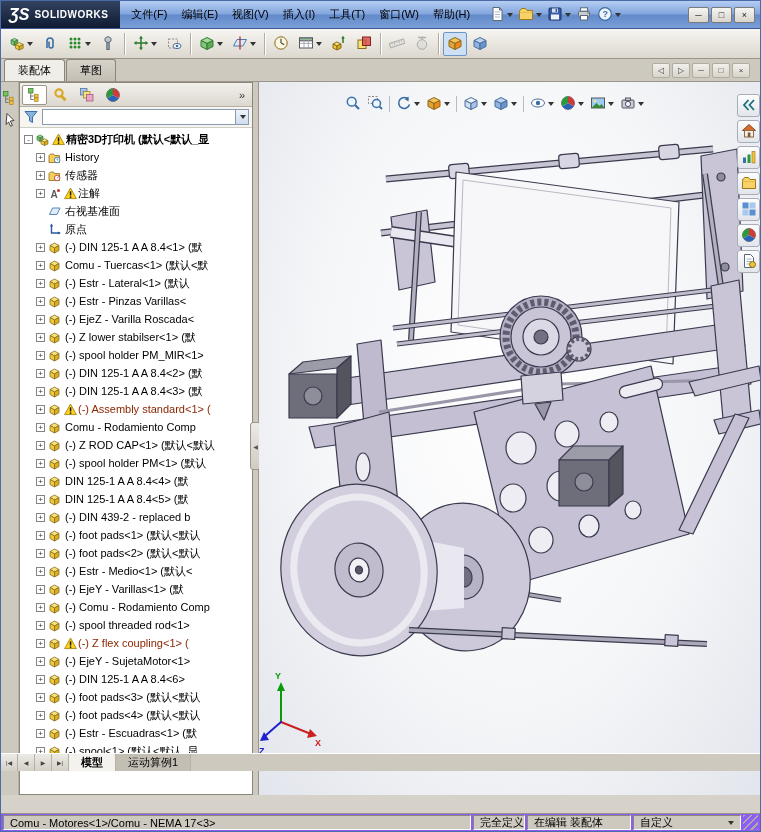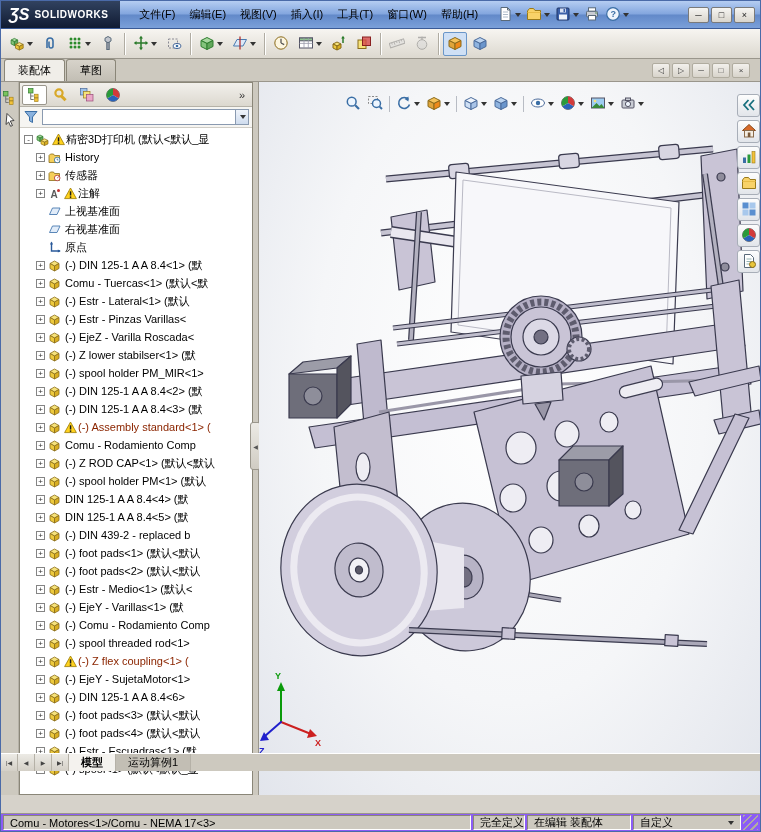--- a/index.html
+++ b/index.html
@@ -3,21 +3,21 @@
 <meta charset="utf-8">
 <style>
 *{margin:0;padding:0;box-sizing:border-box}
 html,body{width:761px;height:832px}
 body{position:relative;font-family:"Liberation Sans","DejaVu Sans",sans-serif;font-size:11px;color:#000;background:#d6d2ca;overflow:hidden;border:1px solid #4a6aa8}
 
 .titlebar{position:absolute;left:0;top:0;width:759px;height:28px;display:flex;align-items:stretch;background:linear-gradient(180deg,#b5cdf2 0%,#83a6de 48%,#6289c9 52%,#7ba0d9 100%);border-bottom:1px solid #3a5a96}
 .logo{display:flex;align-items:center;gap:5px;padding:0 12px 0 8px;background:linear-gradient(180deg,#31425f,#101b33);color:#fff;flex:none}
 .logo-ds{font-weight:bold;font-size:16px;font-style:italic}
 .logo-brand{font-weight:bold;font-size:10px;letter-spacing:.5px}
-.menubar{display:flex;align-items:center;padding-left:12px}
+.menubar{display:flex;align-items:center;padding-left:4px}
 .menu-item{padding:3px 7px;border-radius:2px;cursor:default}
 .quickicons{display:flex;align-items:center;margin-left:10px;gap:1px}
 .qi{display:flex;align-items:center;padding:2px 2px;border-radius:2px}
 .winbtns{margin-left:auto;display:flex;align-items:center;gap:2px;padding-right:5px}
 .winbtn{width:21px;height:16px;background:linear-gradient(#f6f5f2,#d9d5cc);border:1px solid #7a7a7a;display:flex;align-items:center;justify-content:center;font-size:9px;color:#222;border-radius:2px}
 .dd{width:0;height:0;border-left:3px solid transparent;border-right:3px solid transparent;border-top:4px solid #333;margin-left:2px;flex:none}
 
 .toolbar{position:absolute;left:0;top:28px;width:759px;height:30px;background:linear-gradient(#f7f5f1,#dcd8cf);border-bottom:1px solid #9a968c;display:flex;align-items:center;padding:0 4px;gap:1px}
 .tbtn{display:flex;align-items:center;height:24px;padding:1px 3px;border:1px solid transparent;border-radius:2px}
 .tbtn.active{background:#cfe0f5;border-color:#6a96c8}
@@ -43,21 +43,21 @@
 .filterbox input{flex:1;min-width:0;border:none;outline:none;height:13px;font-size:10px;padding:0 3px;font-family:inherit}
 .filterdd{width:13px;height:14px;background:linear-gradient(#f0f4fa,#cfdcee);border-left:1px solid #8a9ab0;display:flex;align-items:center;justify-content:center;flex:none}
 .tree{flex:1;overflow:hidden;padding:2px 0 0 2px;background:#fff}
 .tree-row{display:flex;align-items:center;height:18px;white-space:nowrap}
 .indent{width:12px;flex:none}
 .expander{width:9px;height:9px;border:1px solid #848484;background:#fff;font-size:8px;line-height:7px;text-align:center;color:#333;margin:0 3px 0 2px;flex:none}
 .exp-spacer{width:14px;flex:none}
 .tree-ic{width:14px;height:13px;flex:none;margin-right:3px;display:flex;align-items:center}
 .warn-ic{width:13px;height:12px;flex:none;margin:0 1px 0 -1px}
 .tlabel{overflow:hidden}
-.tree-row.bold .tlabel{font-weight:normal}
+.tree-row.bold .tlabel{font-weight:bold}
 .tree-row.red .tlabel{color:#8b2500}
 
 .splitter{position:absolute;left:252px;top:81px;width:6px;height:713px;background:#cdc9bf;border-right:1px solid #9a968c}
 .split-handle{position:absolute;left:-3px;top:340px;width:11px;height:48px;background:linear-gradient(#eceae5,#d0ccc3);border:1px solid #9a968c;border-radius:3px;display:flex;align-items:center;justify-content:center;font-size:6px;color:#555}
 
 .viewport{position:absolute;left:258px;top:81px;width:503px;height:713px;background:radial-gradient(ellipse at 50% 42%,#ffffff 0%,#f5f6f8 55%,#e2e5ec 100%);overflow:hidden}
 .hud{position:absolute;left:84px;top:12px;display:flex;align-items:center;gap:2px;z-index:5}
 .hudbtn{display:flex;align-items:center;padding:1px 2px;border-radius:2px}
 .hudsep{width:1px;height:16px;background:#b8bcc4;margin:0 2px}
 .taskpane{position:absolute;right:1px;top:12px;width:25px;display:flex;flex-direction:column;gap:3px;align-items:center;z-index:5}
@@ -415,30 +415,20 @@
         <span class="tlabel">注解</span>
       </div>
       <div class="tree-row">
         <span class="indent"></span>
         <span class="exp-spacer"></span>
         <span class="tree-ic">
           <svg width="13" height="13" viewBox="0 0 13 13">
             <polygon points="1.5,9.5 4.5,3 12,3 9,9.5" fill="#dce9f8" fill-opacity="0.85" stroke="#4a7ab0" stroke-width="0.9"></polygon>
           </svg>
         </span>
-        <span class="tlabel">上视基准面</span>
-      </div>
-      <div class="tree-row">
-        <span class="indent"></span>
-        <span class="exp-spacer"></span>
-        <span class="tree-ic">
-          <svg width="13" height="13" viewBox="0 0 13 13">
-            <polygon points="1.5,9.5 4.5,3 12,3 9,9.5" fill="#dce9f8" fill-opacity="0.85" stroke="#4a7ab0" stroke-width="0.9"></polygon>
-          </svg>
-        </span>
         <span class="tlabel">右视基准面</span>
       </div>
       <div class="tree-row">
         <span class="indent"></span>
         <span class="exp-spacer"></span>
         <span class="tree-ic">
           <svg width="13" height="13" viewBox="0 0 13 13">
             <path d="M3.5,1.5 V10 H12" fill="none" stroke="#2a5a9a" stroke-width="1.4"></path>
             <polygon points="3.5,0.5 2,3.5 5,3.5" fill="#2a5a9a"></polygon>
             <polygon points="12.8,10 9.8,8.5 9.8,11.5" fill="#2a5a9a"></polygon>

